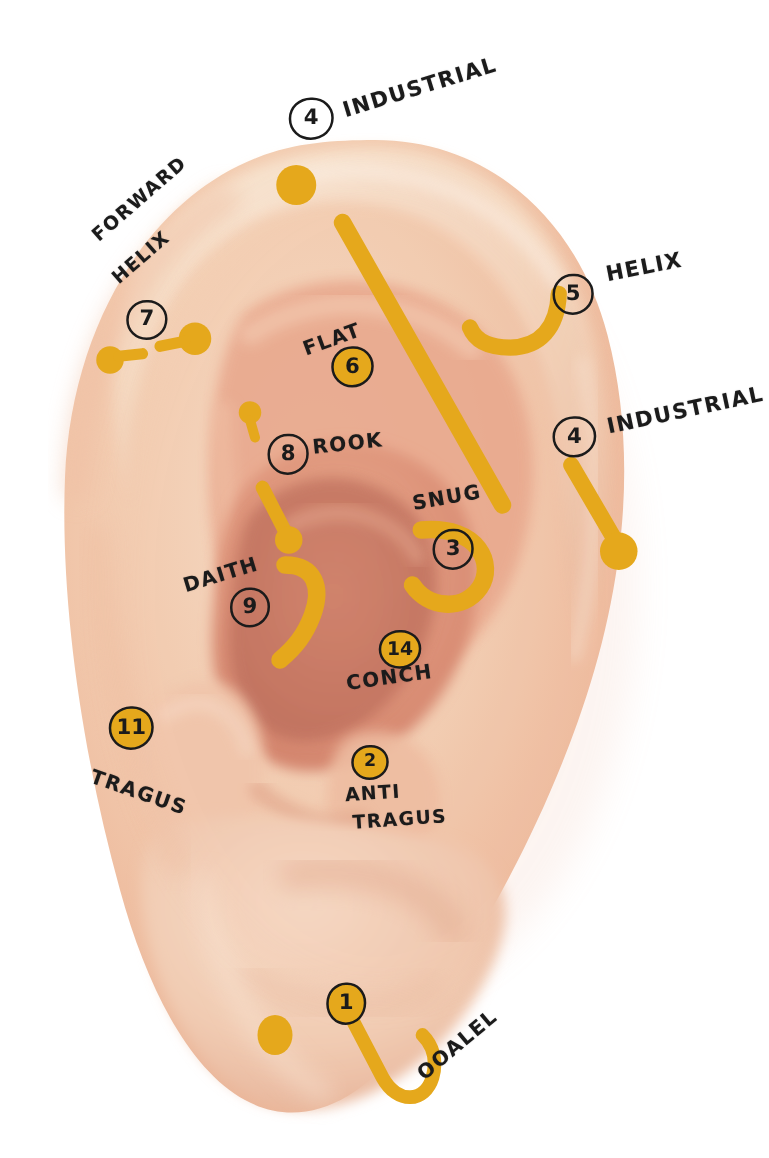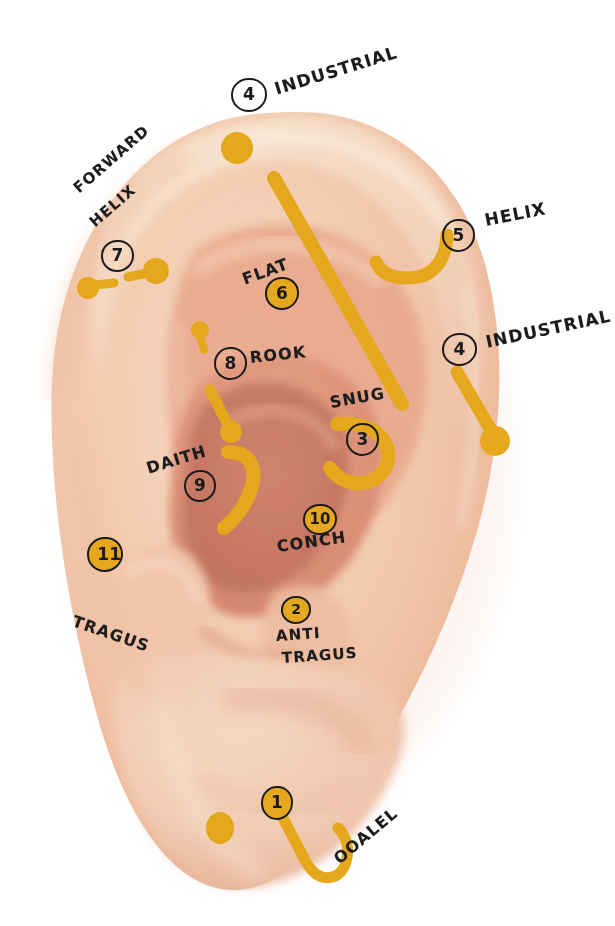--- a/index.html
+++ b/index.html
@@ -257,25 +257,25 @@
   <div class="badge" style="left:346px; top:423px; width:33px; height:33px;">
     <span>3</span>
   </div>
 
   <div class="label" style="left:147px; top:460px; transform: rotate(-17deg); font-size:16px;">DAITH</div>
   <div class="badge" style="left:184px; top:470px; width:32px; height:32px;">
     <span>9</span>
   </div>
 
   <div class="badge filled" style="left:303px; top:504px; width:34px; height:31px; font-size:15px;">
-    <span>10</span>
+    <span>14</span>
   </div>
   <div class="label" style="left:277px; top:538px; transform: rotate(-8deg); font-size:16px;">CONCH</div>
 
-  <div class="badge filled" style="left:87px; top:537px; width:36px; height:35px;justify-content:flex-end;">
+  <div class="badge filled" style="left:87px; top:565px; width:36px; height:35px;">
     <span>11</span>
   </div>
   <div class="label" style="left:73px; top:612px; transform: rotate(19deg); font-size:16px;">TRAGUS</div>
 
   <div class="badge filled" style="left:281px; top:596px; width:30px; height:28px; font-size:14px;">
     <span>2</span>
   </div>
   <div class="label two-line" style="left:276px; top:628px; transform: rotate(-4deg); font-size:15px;">ANTI</div>
   <div class="label two-line" style="left:282px; top:650px; transform: rotate(-4deg); font-size:15px;">TRAGUS</div>
 

